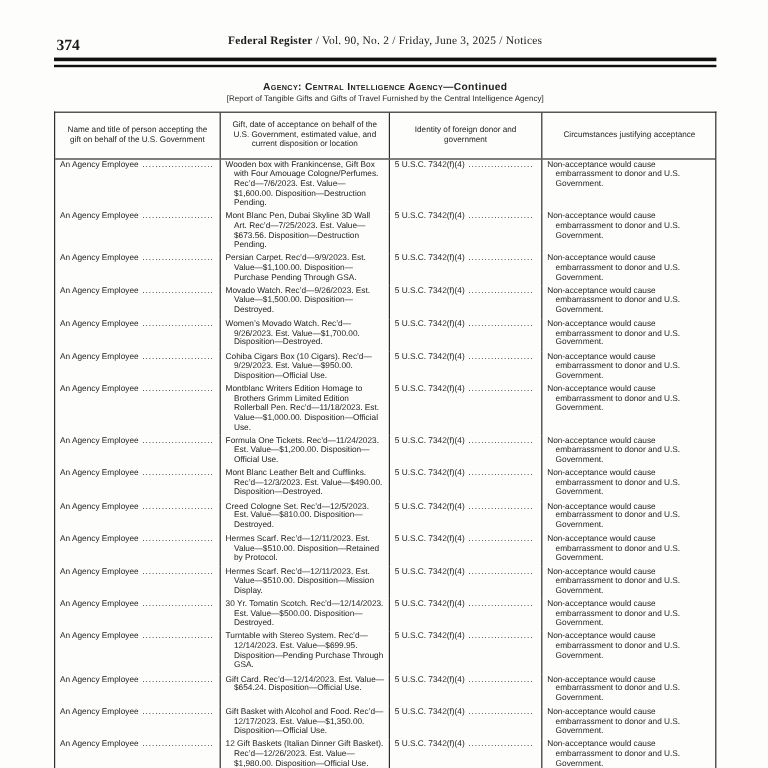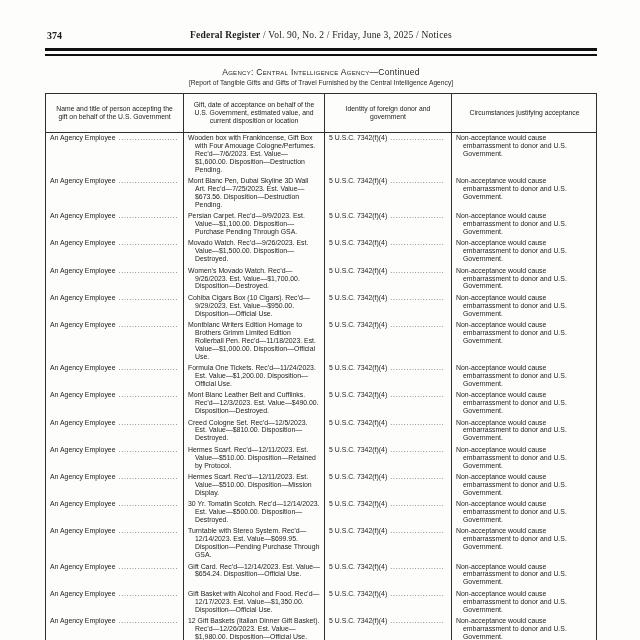--- a/index.html
+++ b/index.html
@@ -9,32 +9,32 @@
     font-family:"Liberation Sans", sans-serif;
     -webkit-font-smoothing:antialiased;
   }
   .page { width:640px; height:640px; padding-top:30px; box-sizing:border-box; }
 
   
   .masthead {
     position:relative; width:552px; margin-left:45px; height:14px;
     font-family:"Liberation Serif", serif; font-size:9.5px;
   }
-  .pageno { position:absolute; left:2px; top:0; font-weight:bold; font-size:10px; }
+  .pageno { position:absolute; left:2px; top:0; font-weight:bold; font-size:13px; }
   .masthead-center { text-align:center; letter-spacing:.2px; }
   .masthead-center b { font-weight:bold;margin-top:12px; }
   .double-rule {
     width:552px; margin:4px 0 0 45px; height:3px; box-sizing:content-box;
     border-top:3px solid #101010; border-bottom:2px solid #101010;
   }
 
   
   .report-title {
     width:552px; margin:11px 0 0 45px; text-align:center;
-    font-size:8.5px; letter-spacing:.3px; color:#222;
+    font-size:8.5px; letter-spacing:.3px; color:#222;font-weight:bold;
   }
   .report-title .sc { font-variant:small-caps; }
   .report-subtitle {
     width:552px; margin:2px 0 0 45px; text-align:center;
     font-size:6.7px; color:#2a2a2a;
   }
 
   
   .gift-table {
     width:552px; margin:7px 0 0 45px; box-sizing:border-box;

